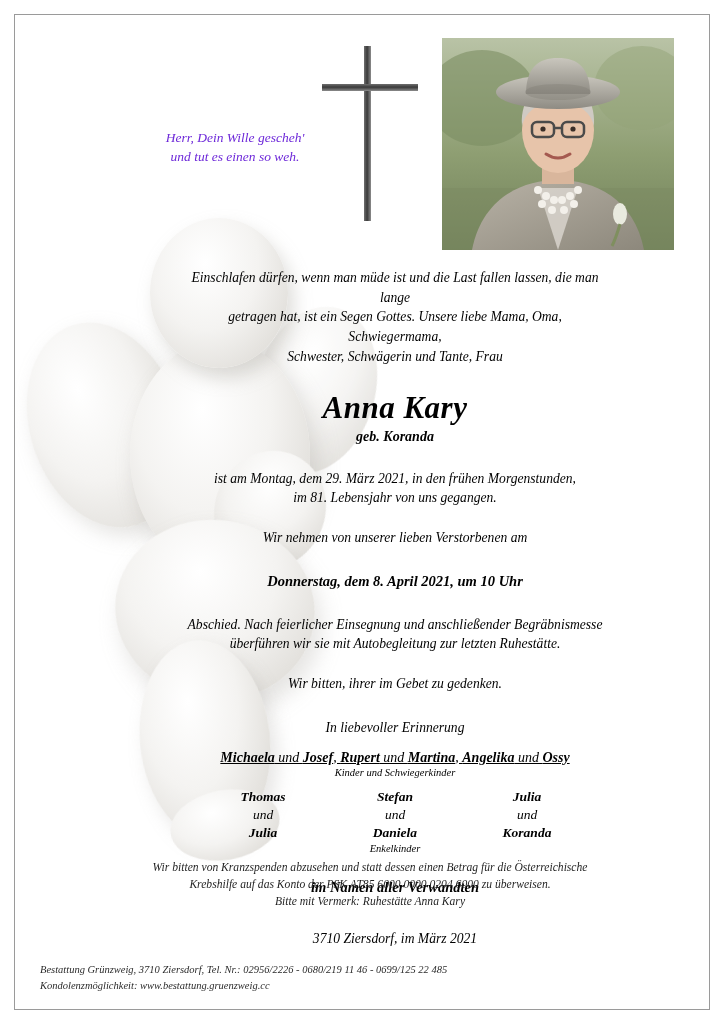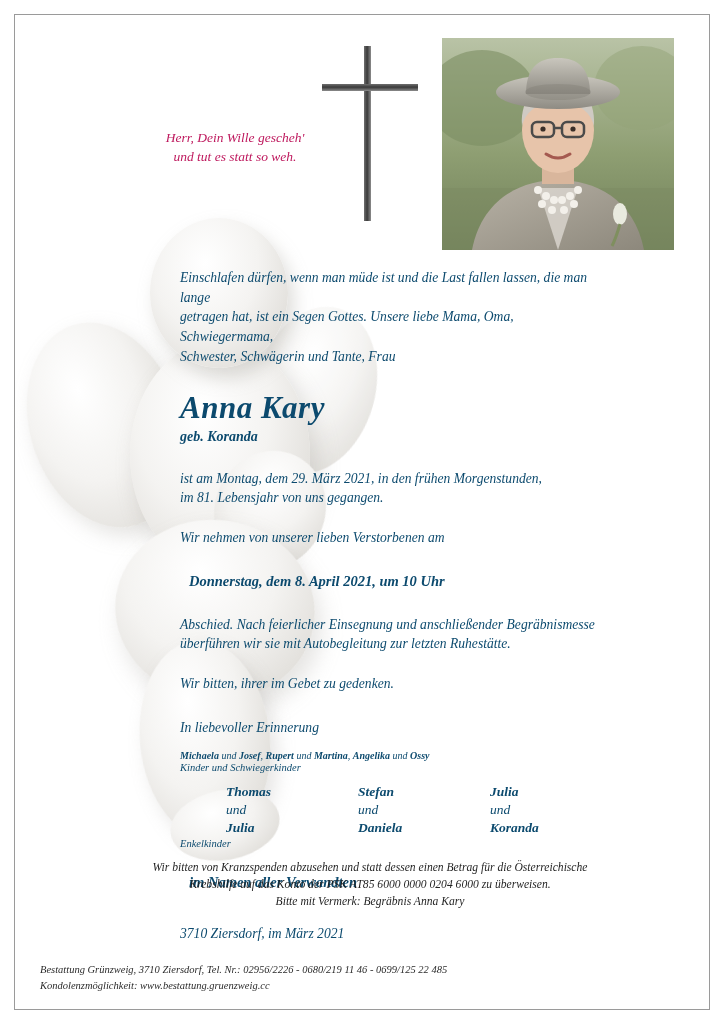--- a/index.html
+++ b/index.html
@@ -118,29 +118,30 @@
   
   .verse {
     position: absolute;
     left: 120px;
     top: 128px;
     width: 230px;
     text-align: center;
     font-style: italic;
     font-size: 13.5px;
     line-height: 1.42;
-    color: #be185d;
+    color: #6d28d9;
   }
 
   .body-col {
     position: absolute;
     left: 180px;
     top: 268px;
     width: 430px;
-    color: #0c4a6e;
+    text-align: center;
+    color: #000000;
   }
   .p {
     font-size: 13.6px;
     line-height: 1.45;
     font-style: italic;
     margin: 0;
   }
   .sp-8 { height: 8px; }
   .sp-12 { height: 12px; }
   .sp-16 { height: 16px; }
@@ -161,23 +162,24 @@
     font-style: italic;
     margin: 4px 0 0 0;
   }
   .bold-line {
     font-size: 14.5px;
     font-weight: bold;
     font-style: italic;
     margin: 9px;
   }
   .rel-line {
-    font-size: 10px;
+    font-size: 14px;
     font-style: italic;
     margin: 0;
+    text-decoration: underline;
   }
   .rel-line b { font-weight: bold; }
   .caption {
     font-size: 10.5px;
     font-style: italic;
     margin: 1px 0 0 0;
   }
 
   .grandkids {
     display: flex;
@@ -299,21 +301,21 @@
 
       <g>
         <ellipse cx="178" cy="176" rx="7" ry="11" fill="#e9eadf"></ellipse>
         <path d="M178 186 q-4 14 -8 22" stroke="#7f8f5f" stroke-width="3" fill="none"></path>
       </g>
     </svg>
   </div>
 
   <div class="verse">
     <div>Herr, Dein Wille gescheh'</div>
-    <div>und tut es statt so weh.</div>
+    <div>und tut es einen so weh.</div>
   </div>
 
   <div class="body-col">
 
     <p class="p">Einschlafen dürfen, wenn man müde ist und die Last fallen lassen, die man lange</p>
     <p class="p">getragen hat, ist ein Segen Gottes. Unsere liebe Mama, Oma, Schwiegermama,</p>
     <p class="p">Schwester, Schwägerin und Tante, Frau</p>
 
     <div class="sp-24"></div>
     <p class="name">Anna Kary</p>
@@ -368,21 +370,21 @@
     <div class="sp-16"></div>
     <p class="bold-line">im Namen aller Verwandten</p>
 
     <div class="sp-24"></div>
     <p class="p">3710 Ziersdorf, im März 2021</p>
   </div>
 
   <div class="donation">
     <div>Wir bitten von Kranzspenden abzusehen und statt dessen einen Betrag für die Österreichische</div>
     <div>Krebshilfe auf das Konto der PSK AT85 6000 0000 0204 6000 zu überweisen.</div>
-    <div>Bitte mit Vermerk: Begräbnis Anna Kary</div>
+    <div>Bitte mit Vermerk: Ruhestätte Anna Kary</div>
   </div>
 
   <div class="footer">
     <div>Bestattung Grünzweig,  3710 Ziersdorf, Tel. Nr.: 02956/2226  -  0680/219 11 46  -  0699/125 22 485</div>
     <div>Kondolenzmöglichkeit: www.bestattung.gruenzweig.cc</div>
   </div>
 
 </div>
 
 </body></html>

